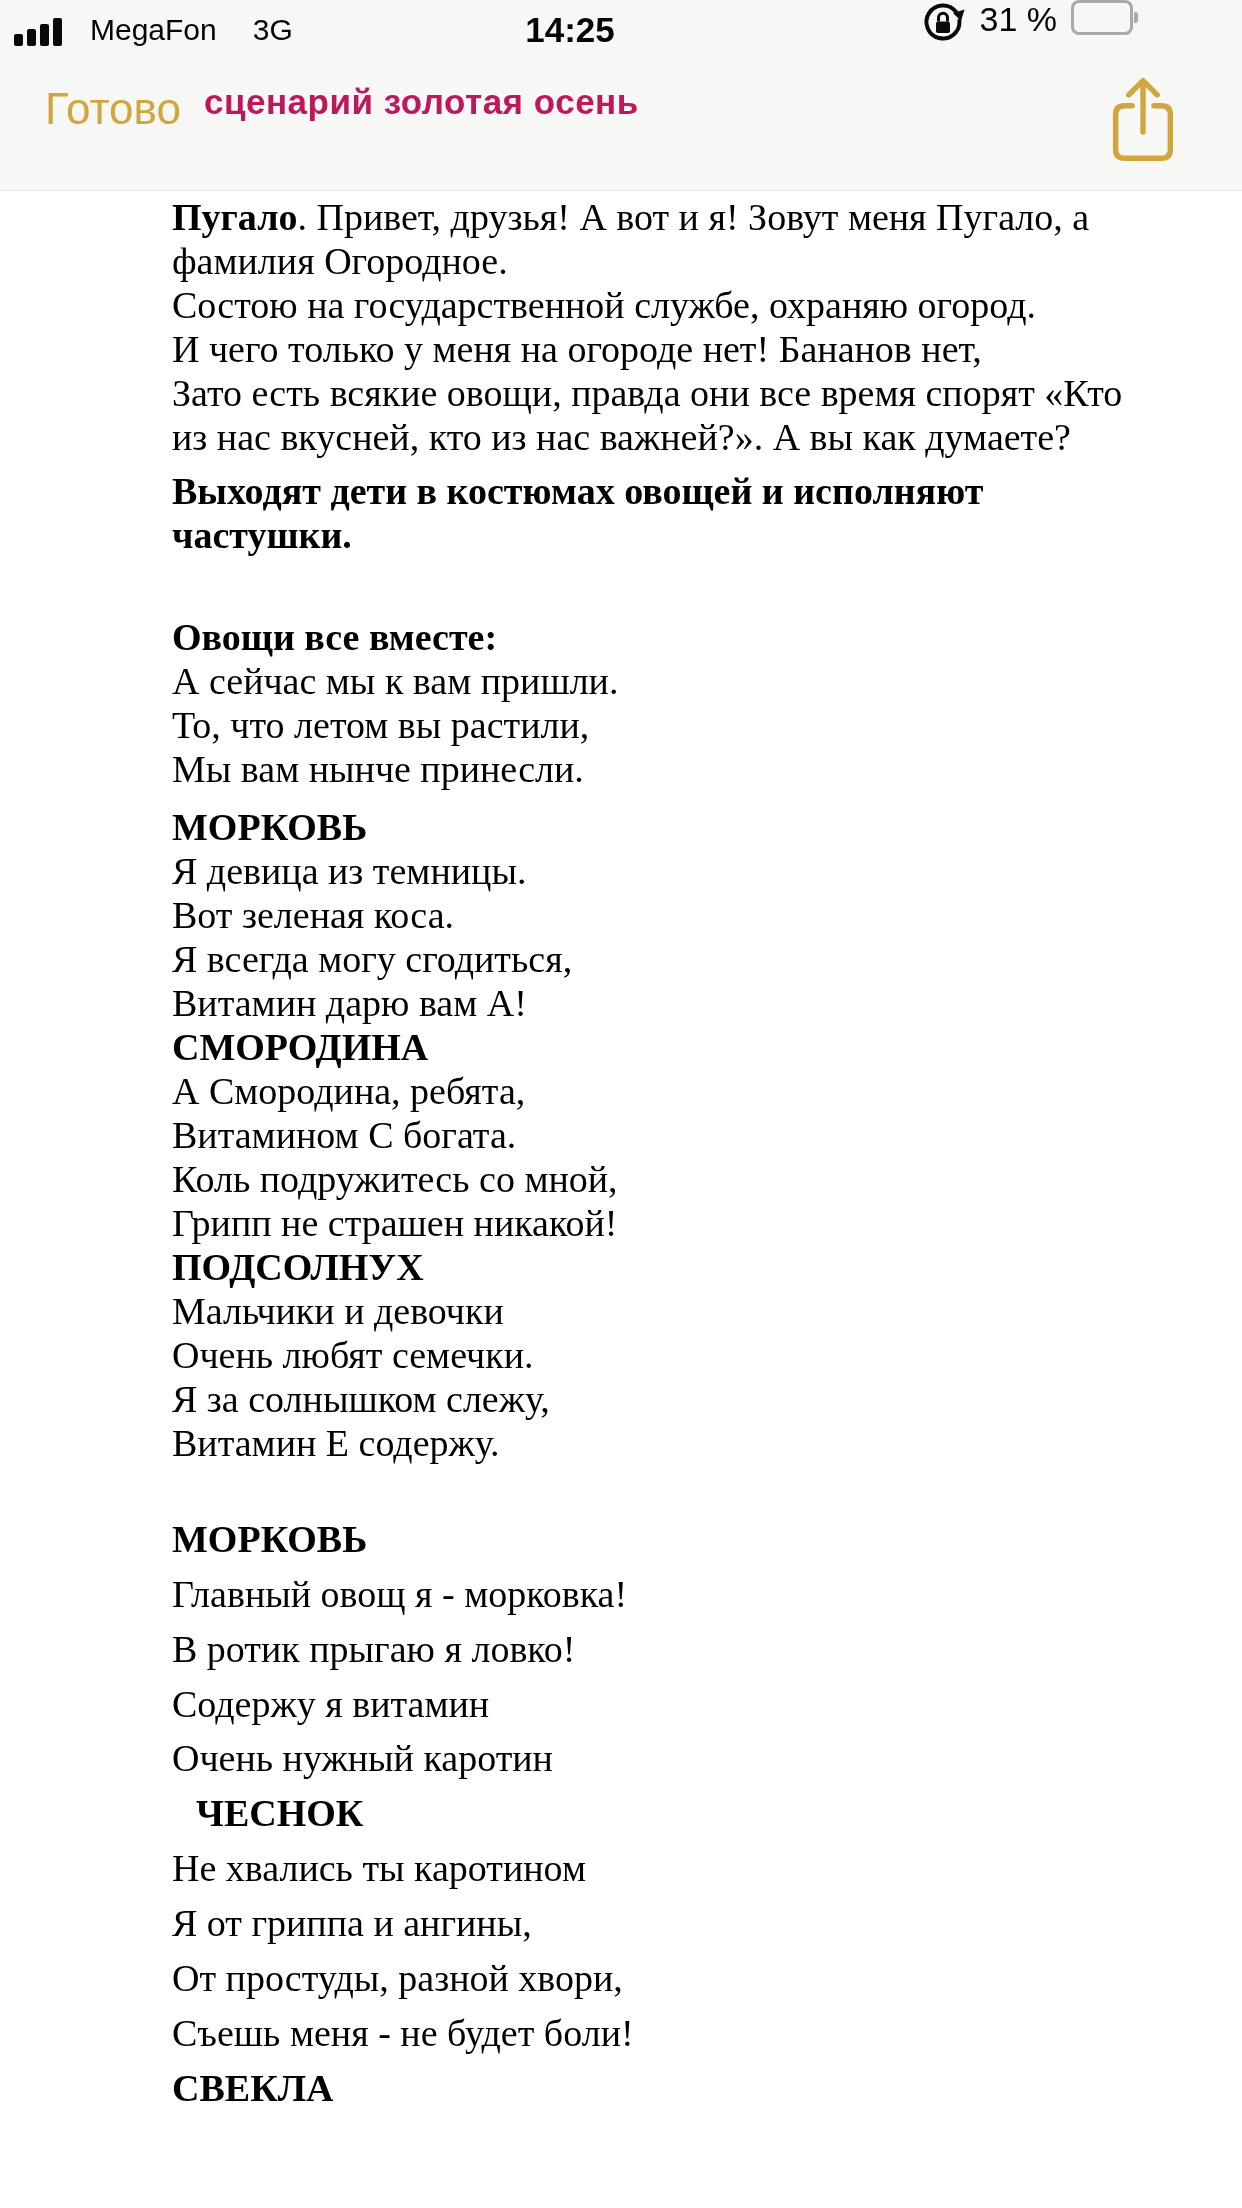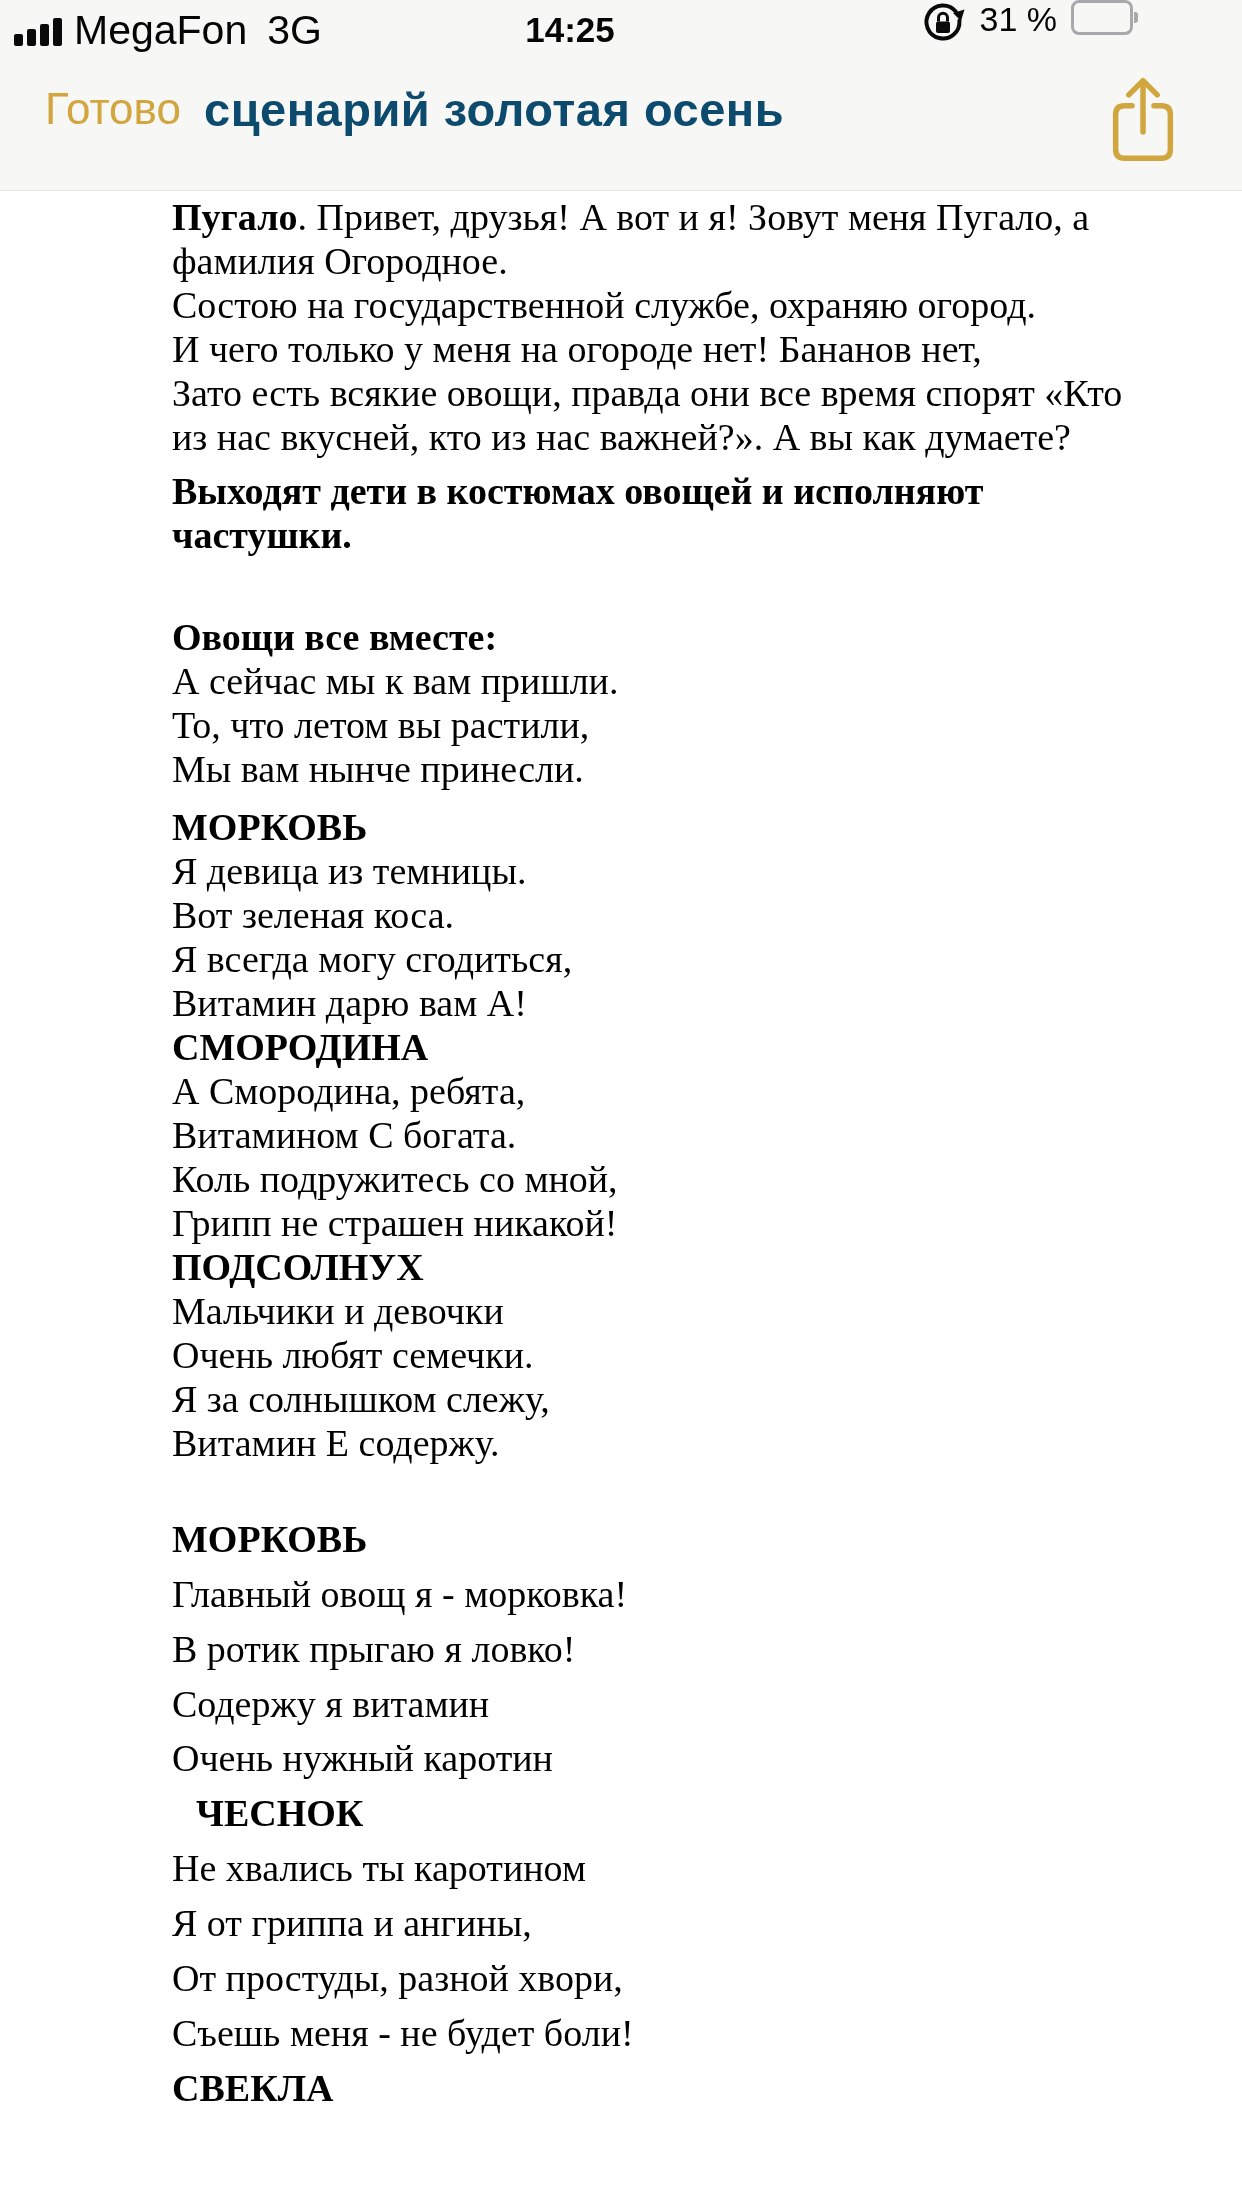--- a/index.html
+++ b/index.html
@@ -17,22 +17,22 @@
   .chrome {
     position: absolute; top: 0; left: 0; right: 0; height: 190px;
     background: #f7f7f6;
     border-bottom: 1px solid rgba(0,0,0,0.07);
   }
 
   
   .status-bar { position: absolute; top: 0; left: 0; right: 0; height: 60px; }
   .sb-left {
     position: absolute; left: 14px; top: 0; height: 60px;
-    display: flex; align-items: center; gap: 12px;
-    color: #050505; font-size: 41px;
+    display: flex; align-items: center; gap: 28px;
+    color: #050505; font-size: 30px;
   }
   .sb-network { margin-left: 8px; }
   .sb-time {
     position: absolute; left: 0; top: 0; height: 60px; width: 1140px;
     display: flex; align-items: center; justify-content: center;
     font-size: 35px; font-weight: bold; color: #050505;
   }
   .sb-right {
     position: absolute; right: 104px; top: 0; height: 60px;
     display: flex; align-items: flex-start; gap: 14px;
@@ -50,21 +50,21 @@
   
   .nav-bar { position: absolute; top: 60px; left: 0; right: 0; height: 130px; }
   .done-btn {
     position: absolute; left: 45px; top: 24px;
     font-size: 44px; color: var(--accent, #d2a63f);
     background: none; border: none; padding: 0; cursor: pointer;
     font-family: "Liberation Sans", sans-serif;
   }
   .nav-title {
     position: absolute; left: 204px; top: 22px;
-    font-size: 47px; font-weight: bold; color: #0c4a6e;
+    font-size: 35px; font-weight: bold; color: #be185d;
     letter-spacing: 0.5px; white-space: nowrap;
   }
   .share-btn {
     position: absolute; right: 64px; top: 14px;
     width: 70px; height: 92px;
     background: none; border: none; padding: 0; cursor: pointer;
     color: var(--accent, #d2a63f);
   }
 
   

